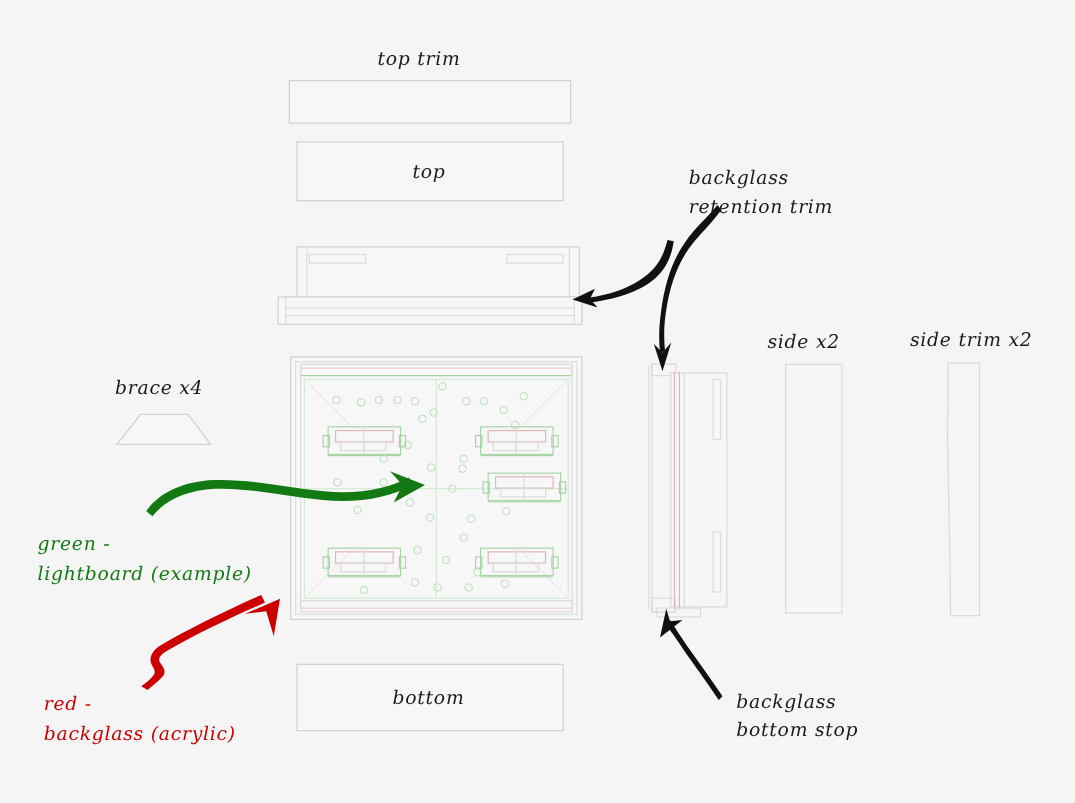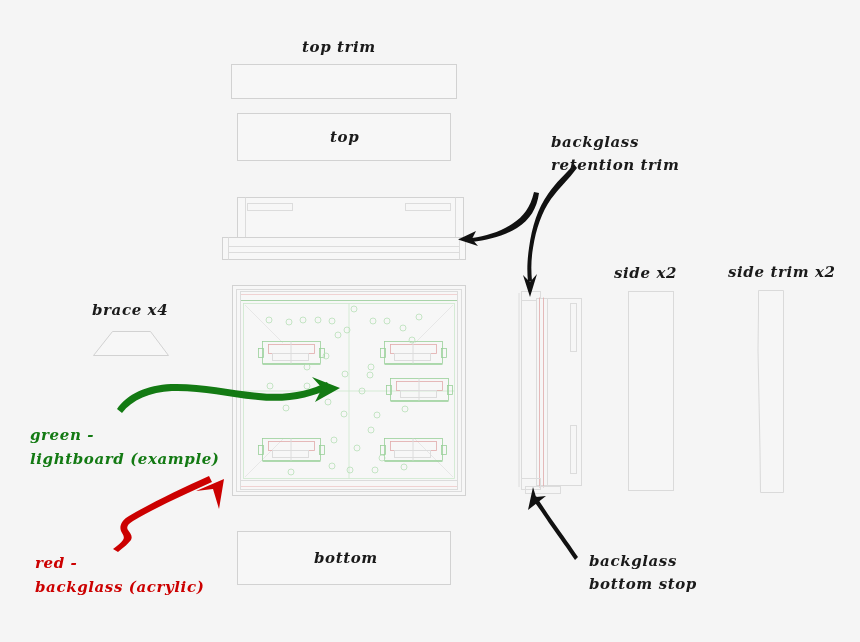--- a/index.html
+++ b/index.html
@@ -10,21 +10,20 @@
   }
   body {
     font-family: "DejaVu Sans", sans-serif;
   }
   #canvas {
     position: relative;
     width: 860px;
     height: 642px;
     background: #f5f5f5;
     overflow: hidden;
-    font-weight: bold;
   }
   #canvas svg.layer {
     position: absolute;
     left: 0;
     top: 0;
     width: 860px;
     height: 642px;
     overflow: visible;
   }
   .hand {

